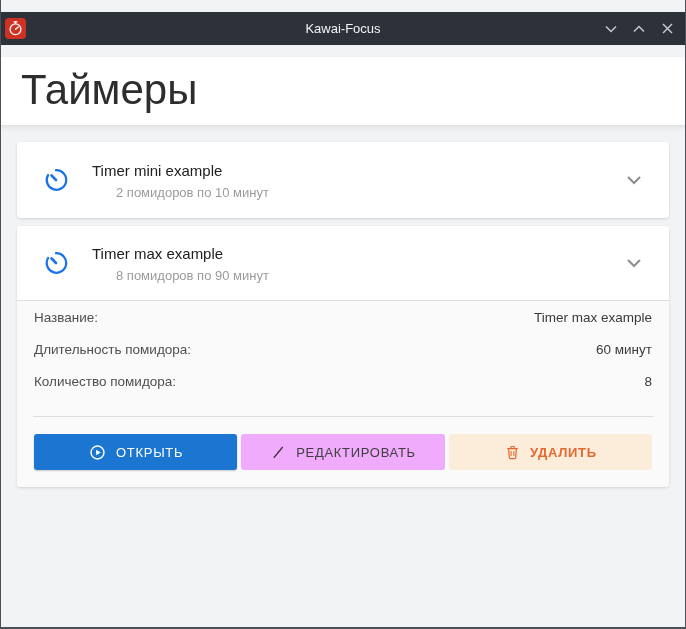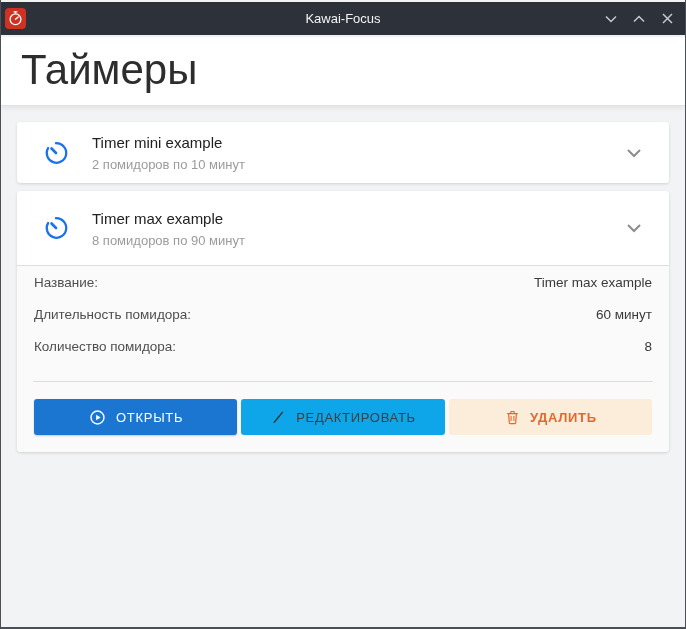--- a/index.html
+++ b/index.html
@@ -15,21 +15,21 @@
     background:#f2f3f4;
     overflow:hidden;
   }
 
   
   .titlebar {
     height:33px; flex:0 0 33px;
     background:#2c313a;
     display:flex; align-items:center;
     position:relative;
-    margin:2px -1px; 
+    margin:12px -1px; 
   }
   .app-icon {
     width:21px; height:21px; margin-left:5px;
     background:#cf3123; border-radius:4px;
     display:flex; align-items:center; justify-content:center;
   }
   .titlebar-title {
     position:absolute; left:0; right:0; text-align:center;
     color:#f4f4f5; font-size:13px;
   }
@@ -50,29 +50,29 @@
   .content { flex:1; padding:16px; overflow:hidden; }
 
   .card {
     background:#ffffff; border-radius:4px;
     box-shadow:0 1px 3px rgba(0,0,0,0.14);
     margin-bottom:8px;
     overflow:hidden;
   }
   .card-header {
     display:flex; align-items:center;
-    height:61px;
+    height:76px;
     padding:0 24px 0 26px;
     background:#ffffff;
     cursor:pointer;
   }
   .timer-glyph { width:26px; height:26px; flex:0 0 26px; }
   .card-texts { margin-left:23px; }
   .card-title { font-size:15px; color:#212121; line-height:19px; }
-  .card-subtitle { font-size:13px; color:#9b9b9b; margin-top:5px; }
+  .card-subtitle { font-size:13px; color:#9b9b9b; margin-top:5px;margin-left:24px; }
   .chevron { margin-left:auto; width:22px; height:22px; display:flex; align-items:center; justify-content:center; }
 
   
   .card-details { background:#fafafa; border-top:1px solid #dedede; }
   .detail-row {
     display:flex; justify-content:space-between; align-items:center;
     padding:0 17px; height:32px;
   }
   .detail-label { font-size:13.5px; color:#4f4f4f; }
   .detail-value { font-size:13.5px; color:#3a3a3a; }
@@ -82,21 +82,21 @@
     display:flex; gap:4px; padding:17px;
   }
   .btn {
     flex:1; height:36px; border:none; border-radius:3px;
     display:flex; align-items:center; justify-content:center; gap:9px;
     font-family:"Liberation Sans", sans-serif;
     font-size:13px; font-weight:500; letter-spacing:0.7px;
     cursor:pointer;
   }
   .btn-open { background:#1b76d2; color:#ffffff; box-shadow:0 1px 2px rgba(0,0,0,0.2); }
-  .btn-edit { background:#0ea5e9; color:#3f3f3f; }
+  .btn-edit { background:#f0abfc; color:#3f3f3f; }
   .btn-delete { background:#fcedda; color:#e4672e;font-weight:bold; }
 </style>
 </head>
 <body>
 
 <div class="window">
 
   <div class="titlebar">
     <div class="app-icon">
       <svg width="17" height="17" viewBox="0 0 17 17">

